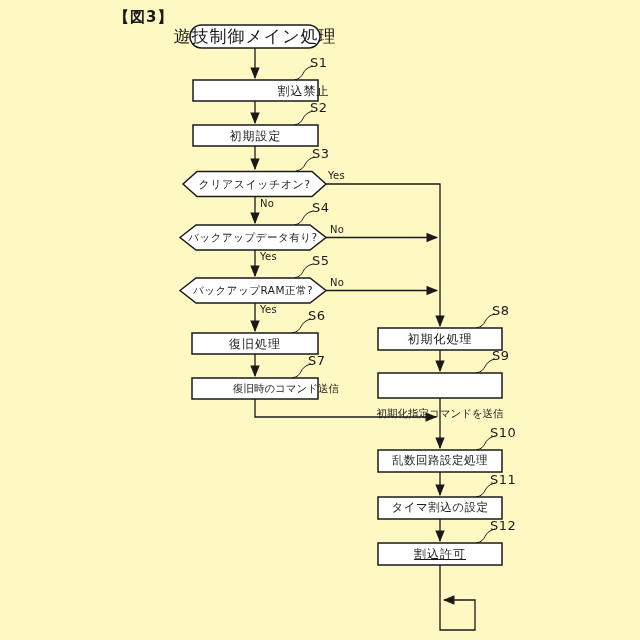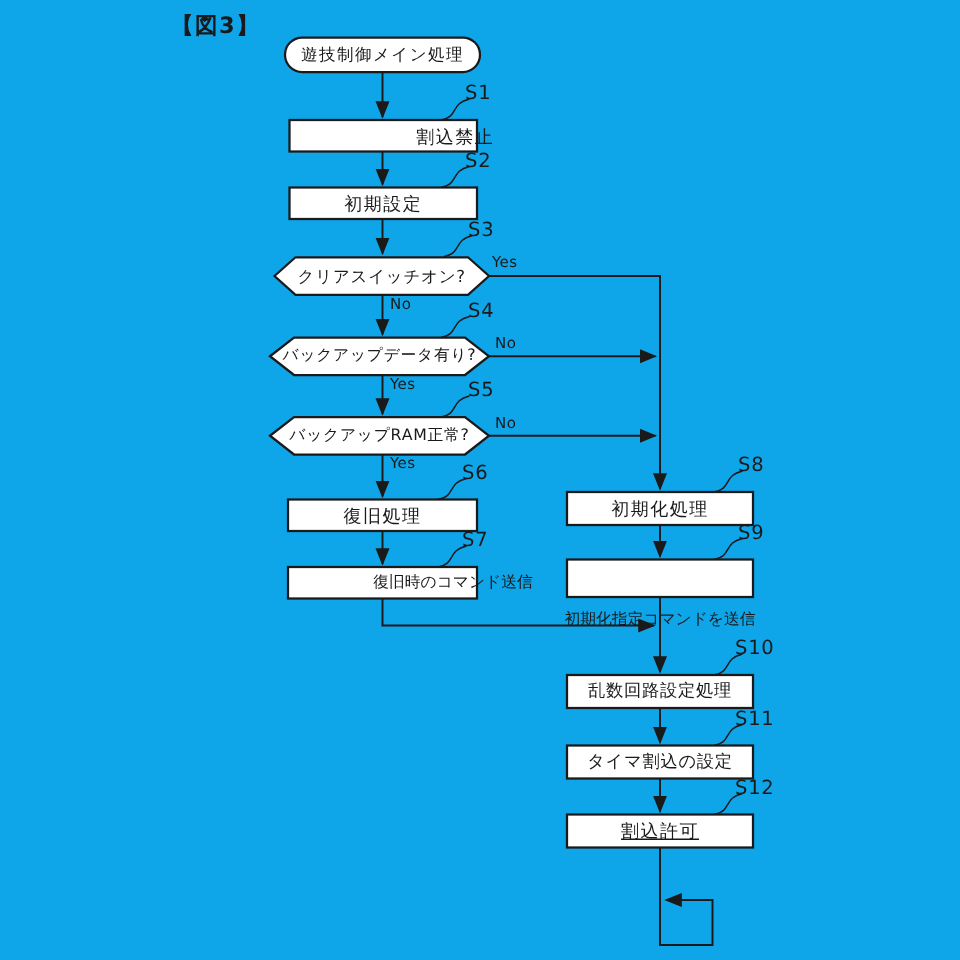--- a/index.html
+++ b/index.html
@@ -1,29 +1,29 @@
 <!DOCTYPE html>
 <html><head>
 <meta charset="utf-8">
 <style>
   html,body{margin:0;padding:0;background:#ffffff;}
   .canvas{
-    position:relative;width:640px;height:640px;background:#0ea5e9;overflow:hidden;
+    position:relative;width:640px;height:640px;background:#fef9c3;overflow:hidden;
     font-family:"DejaVu Sans","Liberation Sans",sans-serif;color:#1a1a1a;
   }
   .layer{position:absolute;left:0;top:0;}
   .fig-label{
     position:absolute;left:114px;top:8px;font-size:15px;font-weight:bold;letter-spacing:1px;
   }
   .node-label{
     position:absolute;display:flex;align-items:center;justify-content:center;
     font-size:12px;letter-spacing:1px;white-space:nowrap;line-height:1;
   }
   .hex-label{font-size:10.5px;letter-spacing:0.5px;}
-  .lbl-terminal{font-size:11px;letter-spacing:1px;}
+  .lbl-terminal{font-size:17px;letter-spacing:1px;}
   .lbl-s7,.lbl-s9{font-size:10.5px;letter-spacing:0;}
   .lbl-s10,.lbl-s11{font-size:11.5px;letter-spacing:0.5px;}
   .step-id{position:absolute;font-size:13px;letter-spacing:0.5px;line-height:1;}
   .branch-label{position:absolute;font-size:10px;letter-spacing:0.3px;line-height:1;}
   svg .shape{fill:#ffffff;stroke:#1a1a1a;stroke-width:1.5;}
   svg .conn{fill:none;stroke:#1a1a1a;stroke-width:1.3;}
   svg .leader{fill:none;stroke:#1a1a1a;stroke-width:1;}
 </style>
 </head>
 <body>
@@ -84,21 +84,21 @@
 
   <div class="fig-label">【図3】</div>
 
   <div class="node-label lbl-terminal" style="left:190px;top:25px;width:130px;height:23px;">遊技制御メイン処理</div>
   <div class="node-label" style="left:193px;top:80px;width:125px;height:21px;padding-left:48px;">割込禁止</div>
   <div class="node-label" style="left:193px;top:125px;width:125px;height:21px;">初期設定</div>
   <div class="node-label hex-label" style="left:183px;top:171px;width:143px;height:26px;font-size:11px;">クリアスイッチオン?</div>
   <div class="node-label hex-label" style="left:180px;top:225px;width:146px;height:25px;">バックアップデータ有り?</div>
   <div class="node-label hex-label" style="left:180px;top:278px;width:146px;height:25px;">バックアップRAM正常?</div>
   <div class="node-label" style="left:192px;top:333px;width:126px;height:21px;">復旧処理</div>
-  <div class="node-label lbl-s7" style="left:204px;top:378px;width:126px;height:21px;padding-left:35px;">復旧時のコマンド送信</div>
+  <div class="node-label lbl-s7" style="left:188px;top:378px;width:126px;height:21px;padding-left:35px;">復旧時のコマンド送信</div>
   <div class="node-label" style="left:378px;top:328px;width:124px;height:22px;">初期化処理</div>
   <div class="node-label lbl-s9" style="left:378px;top:373px;width:124px;height:25px;margin-top:28px;">初期化指定コマンドを送信</div>
   <div class="node-label lbl-s11" style="left:378px;top:497px;width:124px;height:22px;">タイマ割込の設定</div>
   <div class="node-label lbl-s10" style="left:378px;top:450px;width:124px;height:22px;">乱数回路設定処理</div>
   <div class="node-label" style="left:378px;top:543px;width:124px;height:22px;text-decoration:underline;">割込許可</div>
 
   <div class="step-id" style="left:310px;top:56px;">S1</div>
   <div class="step-id" style="left:310px;top:101px;">S2</div>
   <div class="step-id" style="left:312px;top:147px;">S3</div>
   <div class="step-id" style="left:312px;top:201px;">S4</div>

